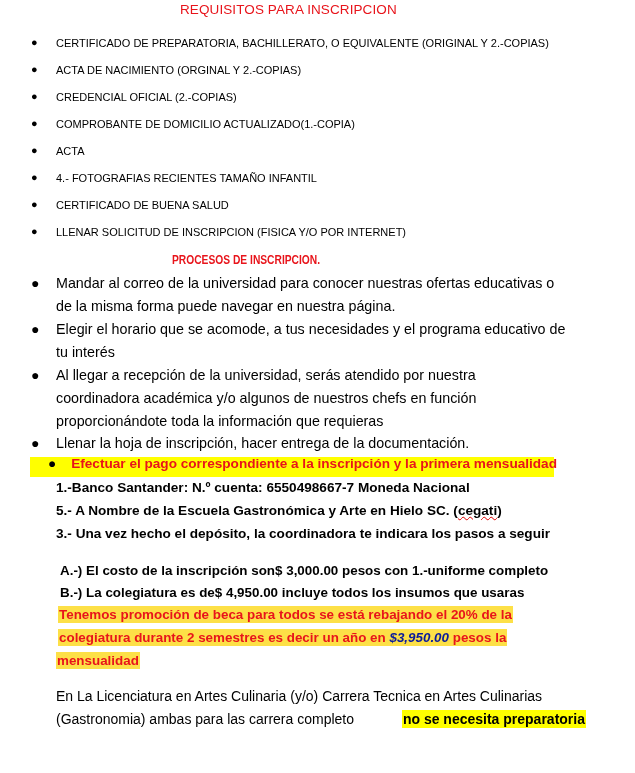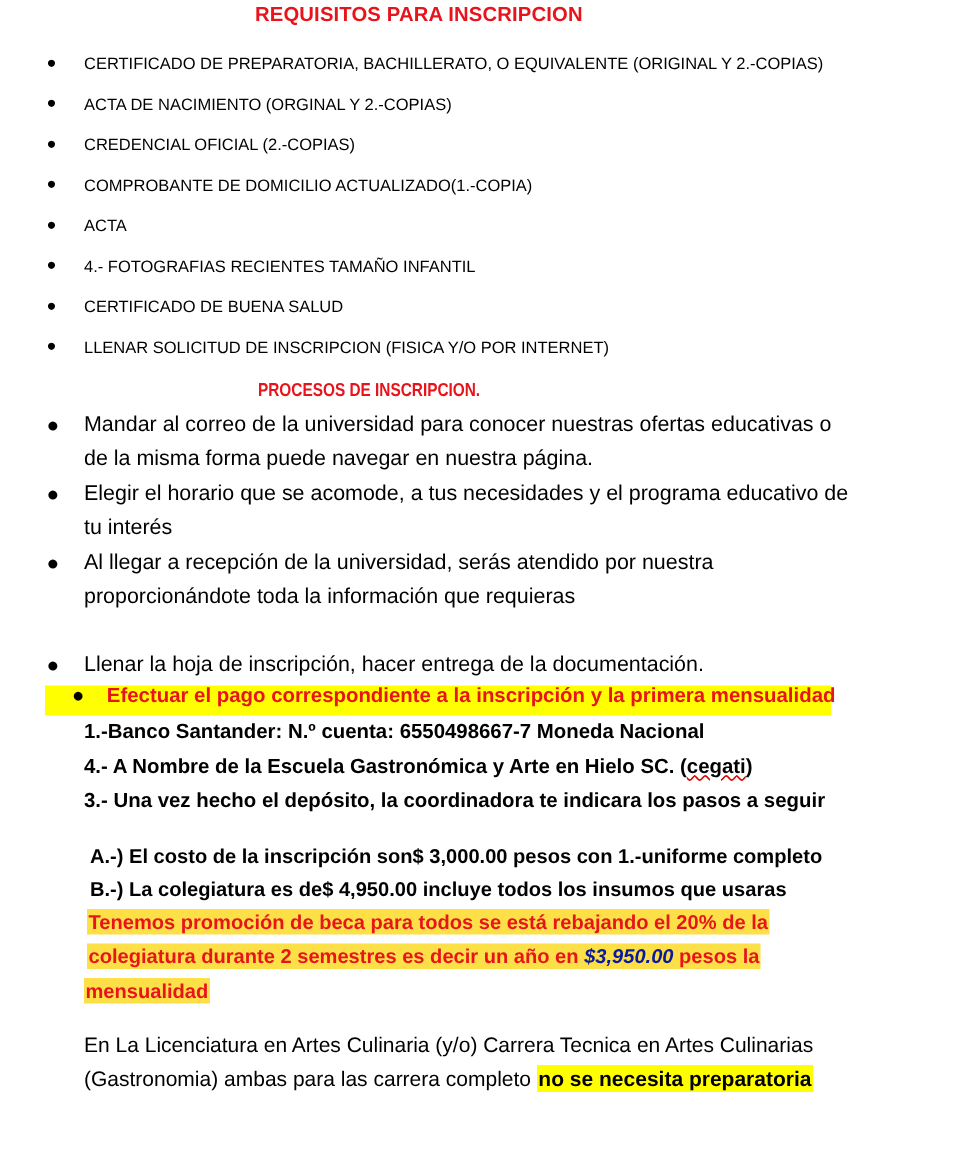--- a/index.html
+++ b/index.html
@@ -1,36 +1,36 @@
 <!DOCTYPE html>
 <html><head>
 <meta charset="utf-8">
 <style>
   html, body { margin: 0; padding: 0; background: #ffffff; }
   body { width: 635px; height: 773px; position: relative; overflow: hidden;
          font-family: "Liberation Sans", sans-serif; color: #000; }
-  .title1 { position: absolute; left: 170px; top: 2px; font-size: 13.5px; font-weight: bold; color: #e8141b; letter-spacing: 0.1px; }
+  .title1 { position: absolute; left: 180px; top: 2px; font-size: 13.5px; font-weight: normal; color: #e8141b; letter-spacing: 0.1px; }
   .req-list { position: absolute; left: 0; top: 34px; width: 635px; }
   .req-item { position: absolute; left: 0; height: 20px; font-size: 11px; }
   .req-item .bullet { position: absolute; left: 31px; top: 2px; font-size: 11px; }
   .req-item .txt { position: absolute; left: 56px; top: 3px; white-space: nowrap; }
   .title2 { position: absolute; left: 172px; top: 253px; font-size: 12.5px; font-weight: bold; color: #e8141b; transform: scaleX(0.82); transform-origin: left top; }
   .proc { position: absolute; left: 0; width: 635px; font-size: 14.3px; line-height: 23px; }
   .proc .bullet { position: absolute; left: 31px; top: 0; font-size: 14px; }
   .proc .txt { position: absolute; left: 56px; top: 0; width: 530px; }
   .pay-hl { position: absolute; left: 30px; top: 457px; width: 524px; height: 20px; background: #ffff00; }
   .pay { position: absolute; left: 48px; top: 456px; font-size: 13.6px; font-weight: bold; color: #e8141b; white-space: nowrap; }
   .pay .bullet { color: #000; margin-right: 15px; }
   .bank { position: absolute; left: 56px; font-size: 13.6px; font-weight: bold; white-space: nowrap; }
   .squig { text-decoration: underline wavy #d00; text-decoration-thickness: 1px; }
   .cost { position: absolute; left: 60px; font-size: 13.4px; font-weight: bold; white-space: nowrap; }
   .promo { position: absolute; font-size: 13.4px; font-weight: bold; color: #e8141b; background: #fde047; white-space: nowrap; padding: 1px 1px; }
   .promo .price { color: #0a1a9c; font-style: italic; }
   .final { position: absolute; left: 56px; font-size: 14px; white-space: nowrap; }
-  .final .hl { background: #ffff00; font-weight: bold; padding: 1px 1px; }
+  .final .hl { background: #ffff00; font-weight: bold; padding: 1px 1px; margin-left: 44px; }
 </style>
 </head>
 <body>
 
 <div class="title1">REQUISITOS PARA INSCRIPCION</div>
 
 <div class="req-list">
   <div class="req-item" style="top:0px">
       <span class="bullet">●</span>
       <span class="txt">CERTIFICADO   DE PREPARATORIA, BACHILLERATO, O EQUIVALENTE (ORIGINAL Y 2.-COPIAS)</span>
@@ -78,35 +78,36 @@
   <span class="bullet">●</span>
   <div class="txt">
       <div>Elegir el horario que se acomode, a tus necesidades y el programa educativo de</div>
       <div>tu interés</div>
     </div>
 </div>
 <div class="proc" style="top:364px">
   <span class="bullet">●</span>
   <div class="txt">
       <div>Al llegar a recepción de la universidad, serás atendido por nuestra</div>
+      <div>coordinadora académica y/o algunos de nuestros chefs en función</div>
       <div>proporcionándote toda la información que requieras</div>
     </div>
 </div>
 <div class="proc" style="top:432px">
   <span class="bullet">●</span>
   <div class="txt">
       <div>Llenar la hoja de inscripción, hacer entrega de la documentación.</div>
     </div>
 </div>
 
 <div class="pay-hl"></div>
 <div class="pay"><span class="bullet">●</span><span>Efectuar el pago correspondiente a la inscripción y la primera mensualidad</span></div>
 
 <div class="bank" style="top:480px">1.-Banco Santander:  N.º cuenta: 6550498667-7 Moneda Nacional</div>
-<div class="bank" style="top:503px"><span>4.- A Nombre de la Escuela Gastronómica y Arte en Hielo SC. (</span><span class="squig">cegati</span><span>)</span></div>
+<div class="bank" style="top:503px"><span>5.- A Nombre de la Escuela Gastronómica y Arte en Hielo SC. (</span><span class="squig">cegati</span><span>)</span></div>
 <div class="bank" style="top:526px">3.- Una vez hecho el depósito, la coordinadora te indicara los pasos a seguir</div>
 
 <div class="cost" style="top:563px">A.-) El costo de la inscripción son$ 3,000.00 pesos con 1.-uniforme completo</div>
 <div class="cost" style="top:585px">B.-) La colegiatura es de$ 4,950.00 incluye todos los insumos que usaras</div>
 
 <div class="promo" style="left:58px; top:606px">Tenemos promoción de beca para todos se está rebajando el 20% de la</div>
 <div class="promo" style="left:58px; top:629px"><span>colegiatura durante 2 semestres es decir un año en </span><span class="price">$3,950.00</span><span> pesos la</span></div>
 <div class="promo" style="left:56px; top:652px">mensualidad</div>
 
 <div class="final" style="top:688px">En La Licenciatura en Artes Culinaria (y/o) Carrera Tecnica en Artes Culinarias</div>

